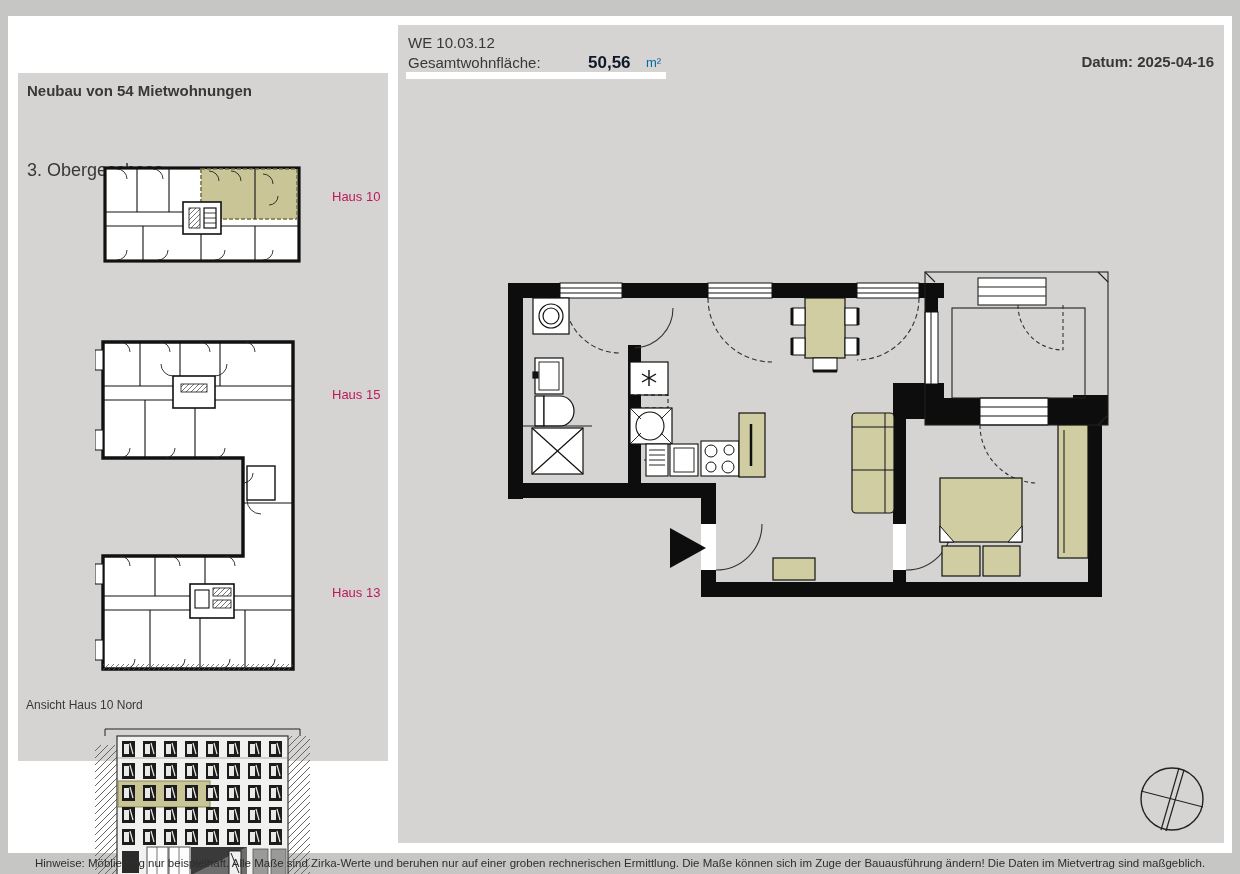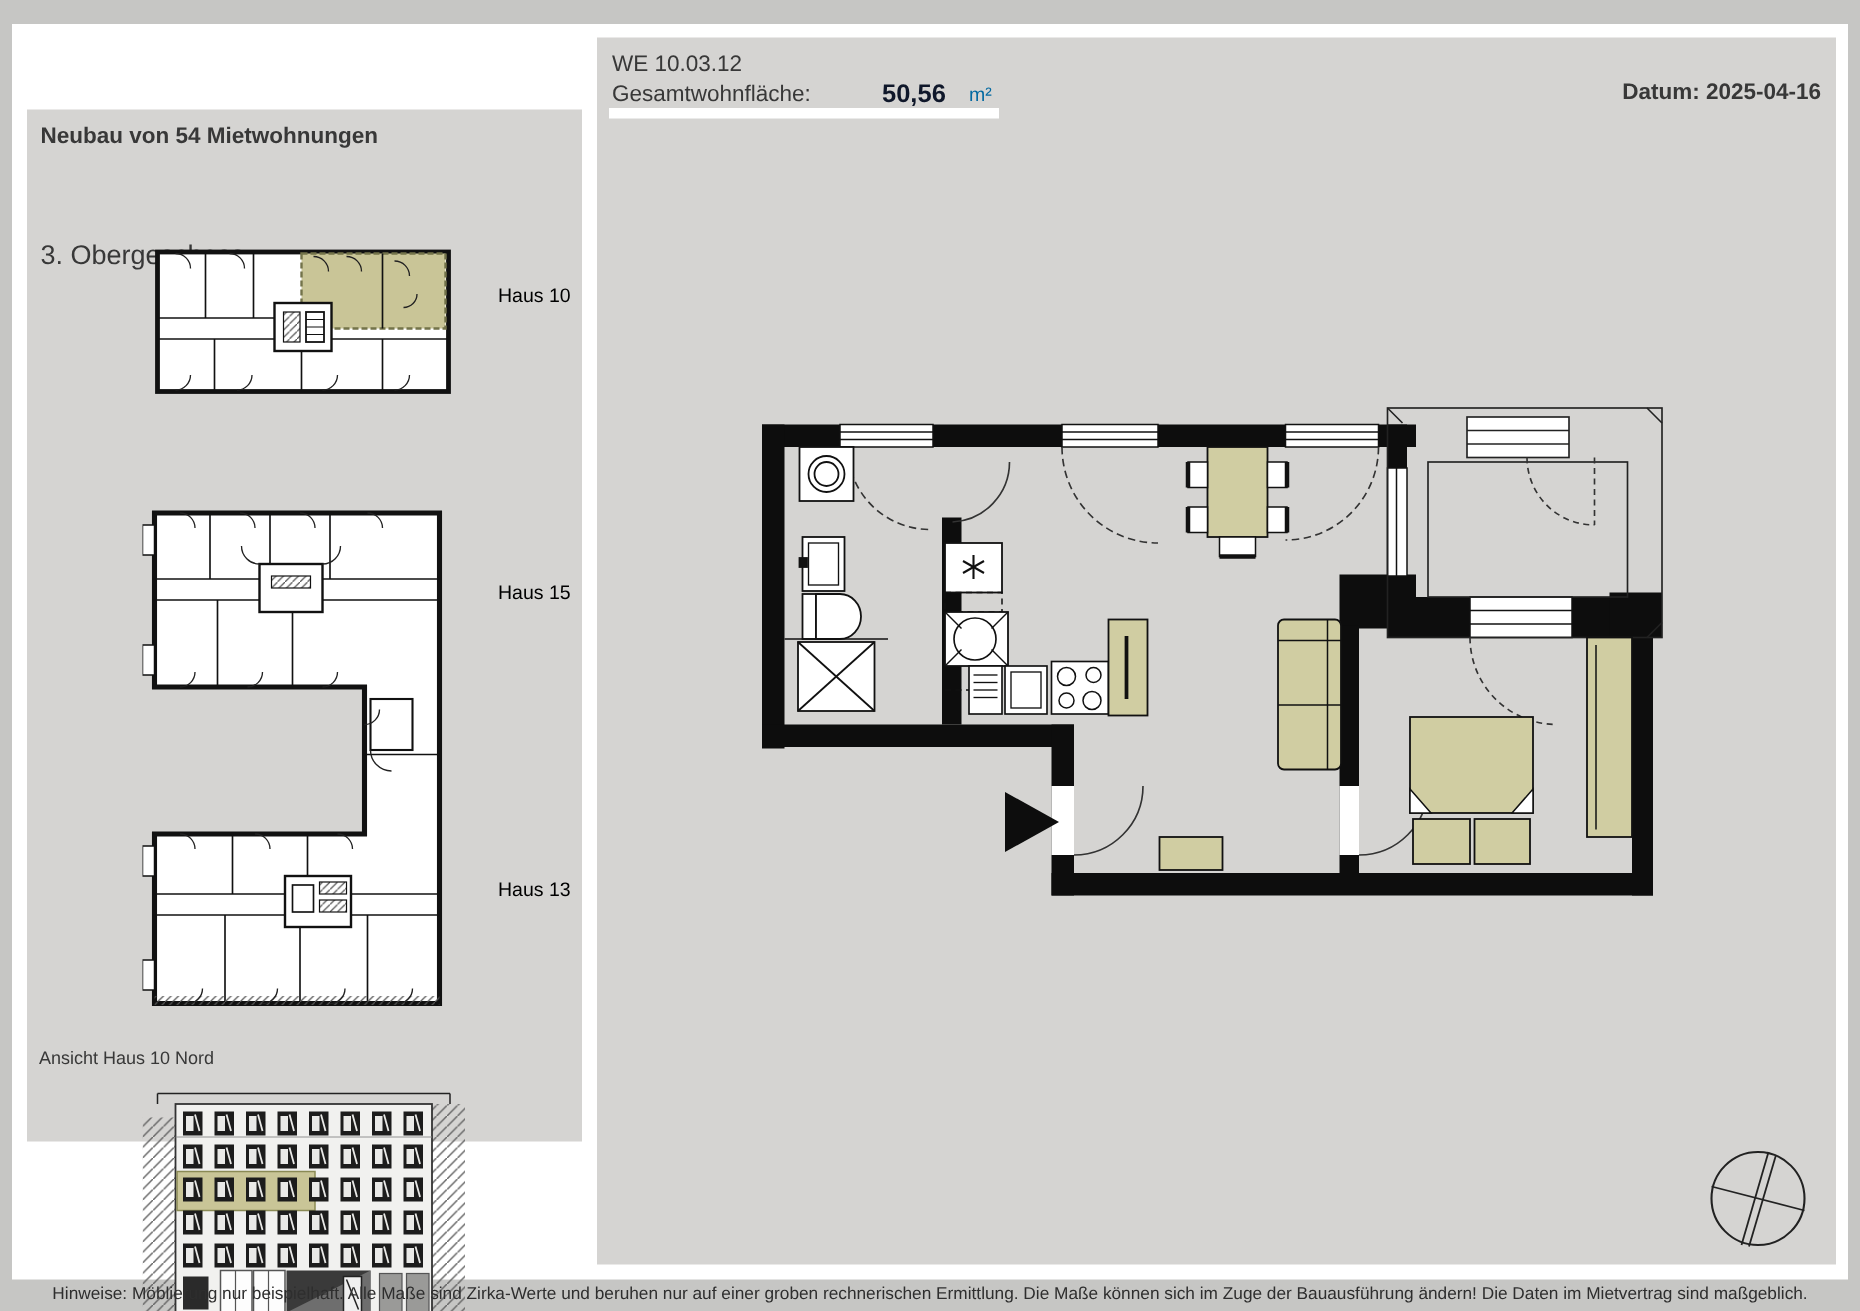--- a/index.html
+++ b/index.html
@@ -12,21 +12,21 @@
     overflow:hidden;
   }
   .sheet { position:absolute; left:8px; top:16px; width:1224px; height:837px; background:#ffffff; }
   .panel { position:absolute; background:#d5d4d2; }
   .panel-left  { left:10px; top:9px;  width:370px; height:688px;margin-top:48px; }
   .panel-right { left:390px; top:9px; width:826px; height:818px; }
 
   .lp-title    { position:absolute; left:9px;  top:9px;  font-size:15px; font-weight:bold; }
   .lp-subtitle { position:absolute; left:9px;  top:28px; font-size:15px; }
   .lp-floor    { position:absolute; left:9px;  top:87px; font-size:18px; }
-  .haus-label  { position:absolute; font-size:13px; color:#000000; }
+  .haus-label  { position:absolute; font-size:13px; color:#be185d; }
   .label-haus10 { left:314px; top:116px; }
   .label-haus15 { left:314px; top:314px; }
   .label-haus13 { left:314px; top:512px; }
   .lp-elev-title { position:absolute; left:8px; top:625px; font-size:12px; }
 
   .svg-haus10 { position:absolute; left:85px; top:93px; }
   .svg-haus1513 { position:absolute; left:77px; top:265px; }
   .svg-elev { position:absolute; left:77px; top:650px; }
 
   .rp-unit-id { position:absolute; left:10px; top:9px; font-size:15px; font-weight:normal; }

